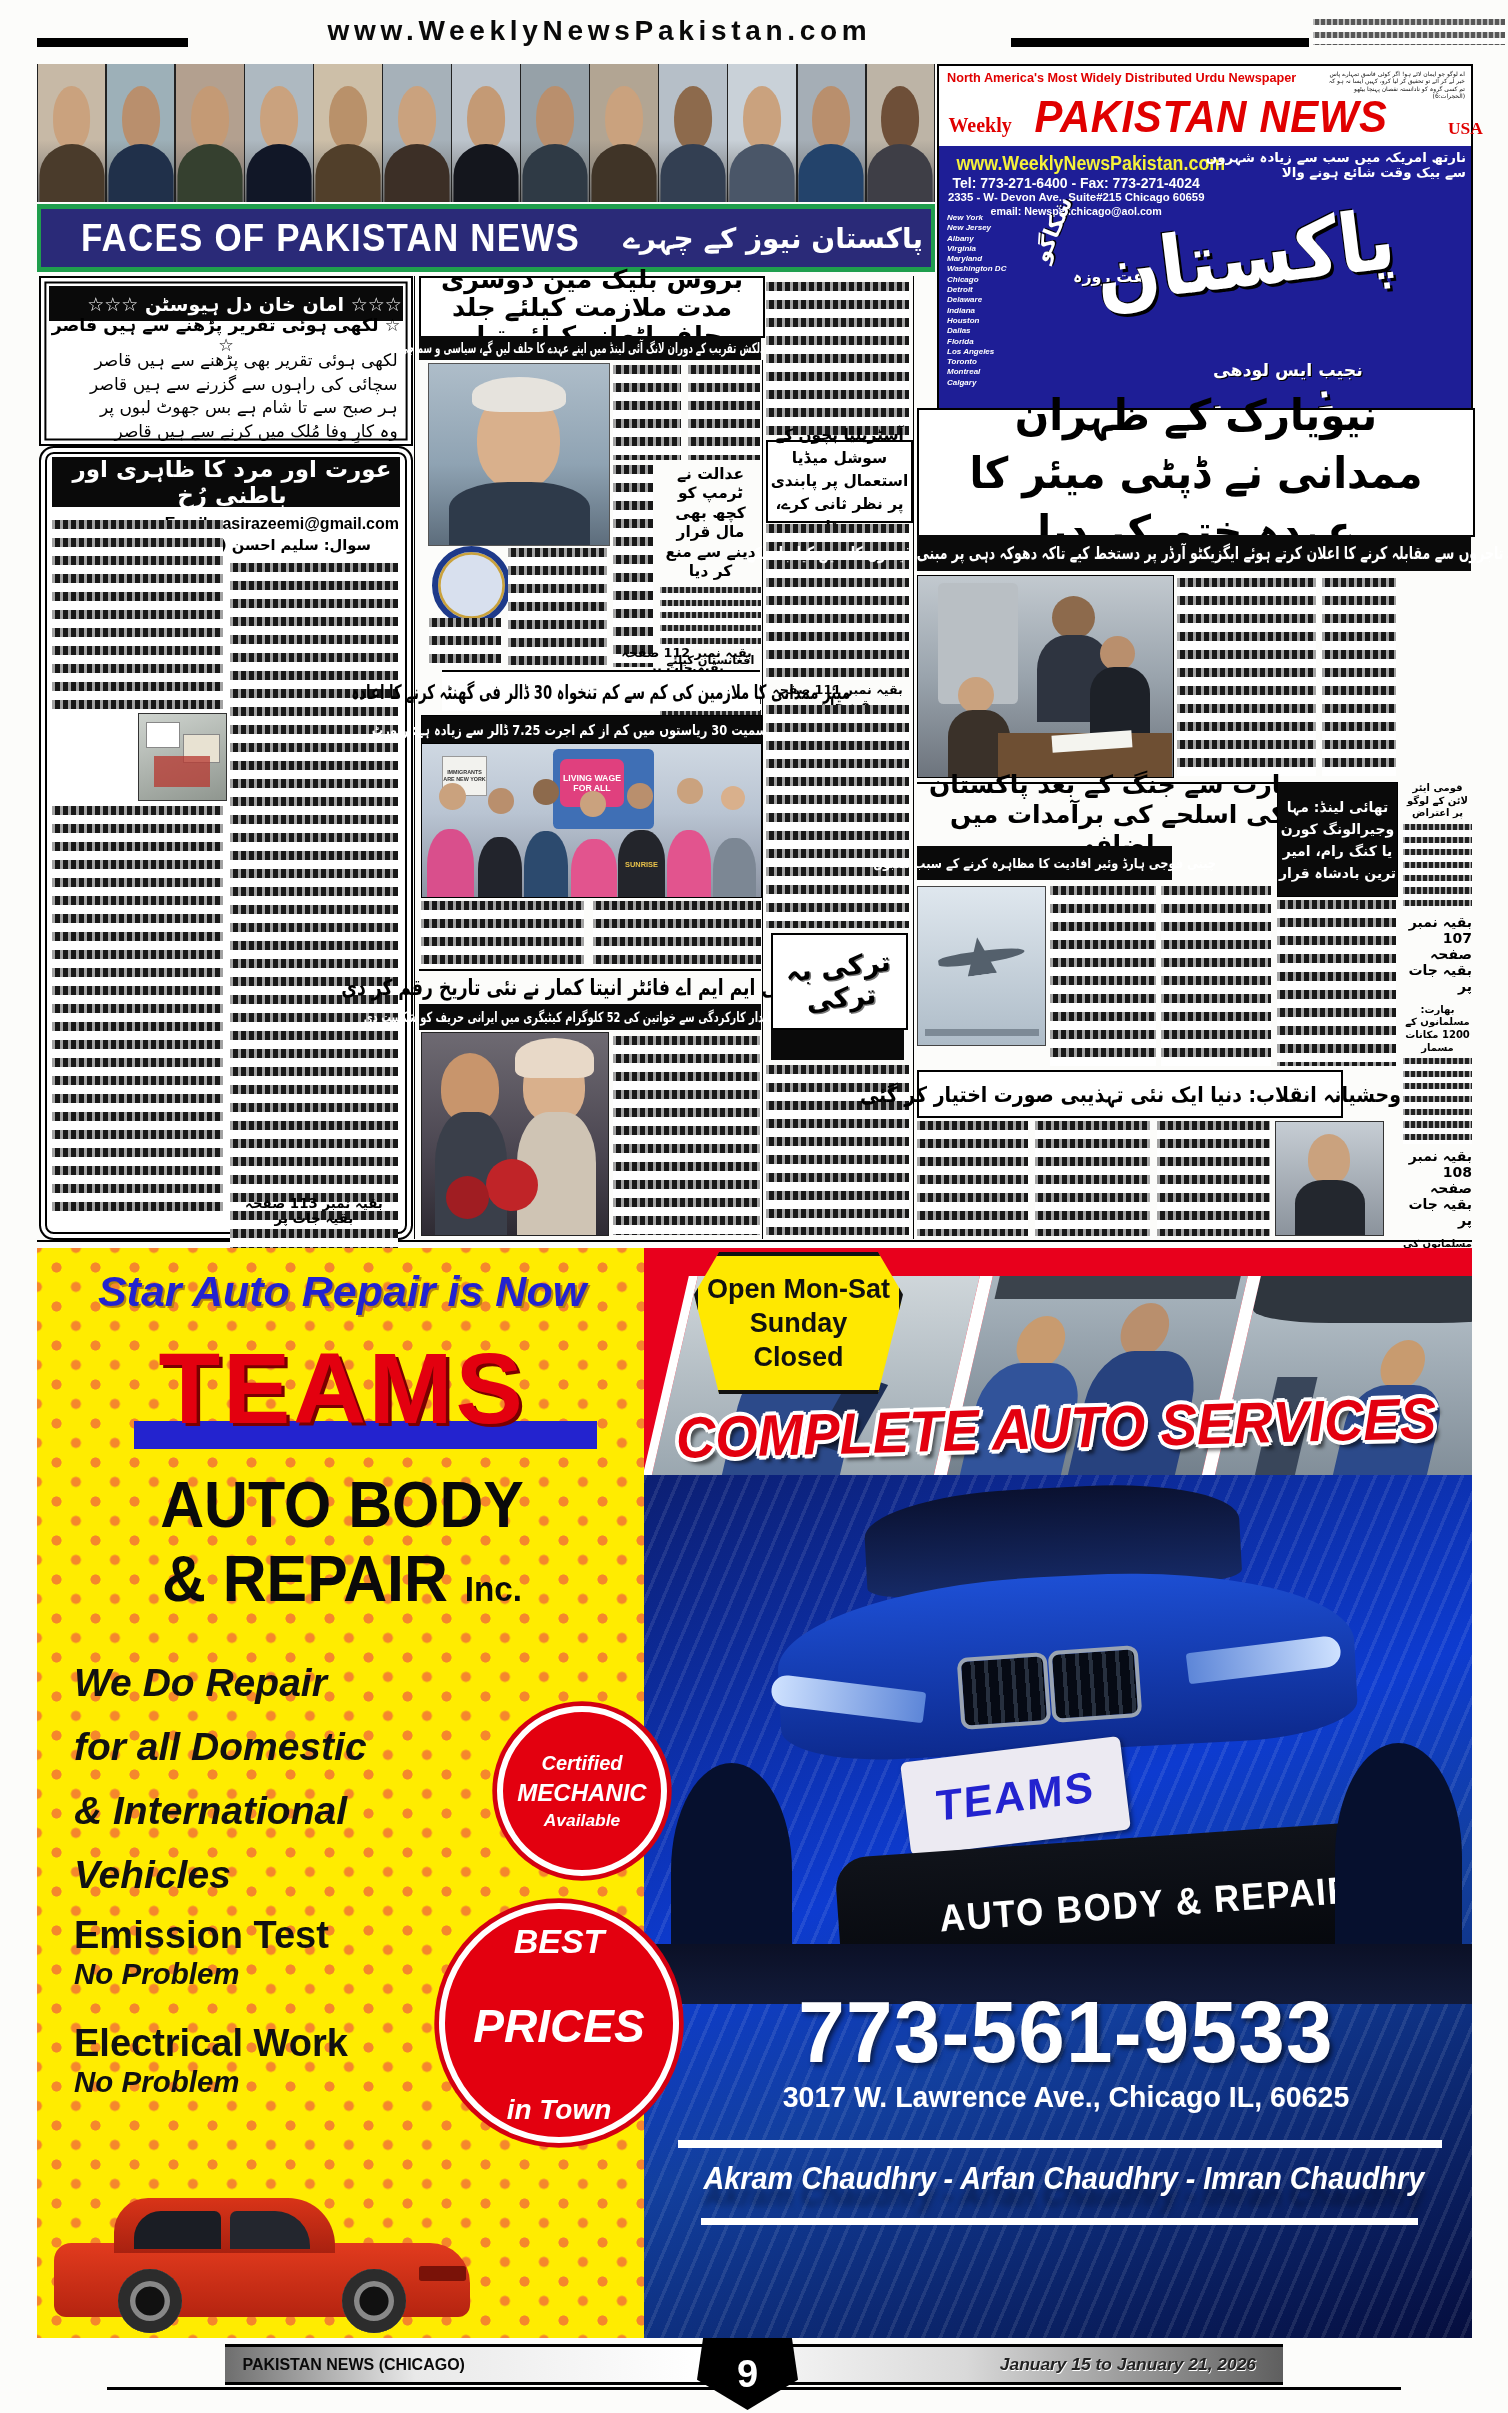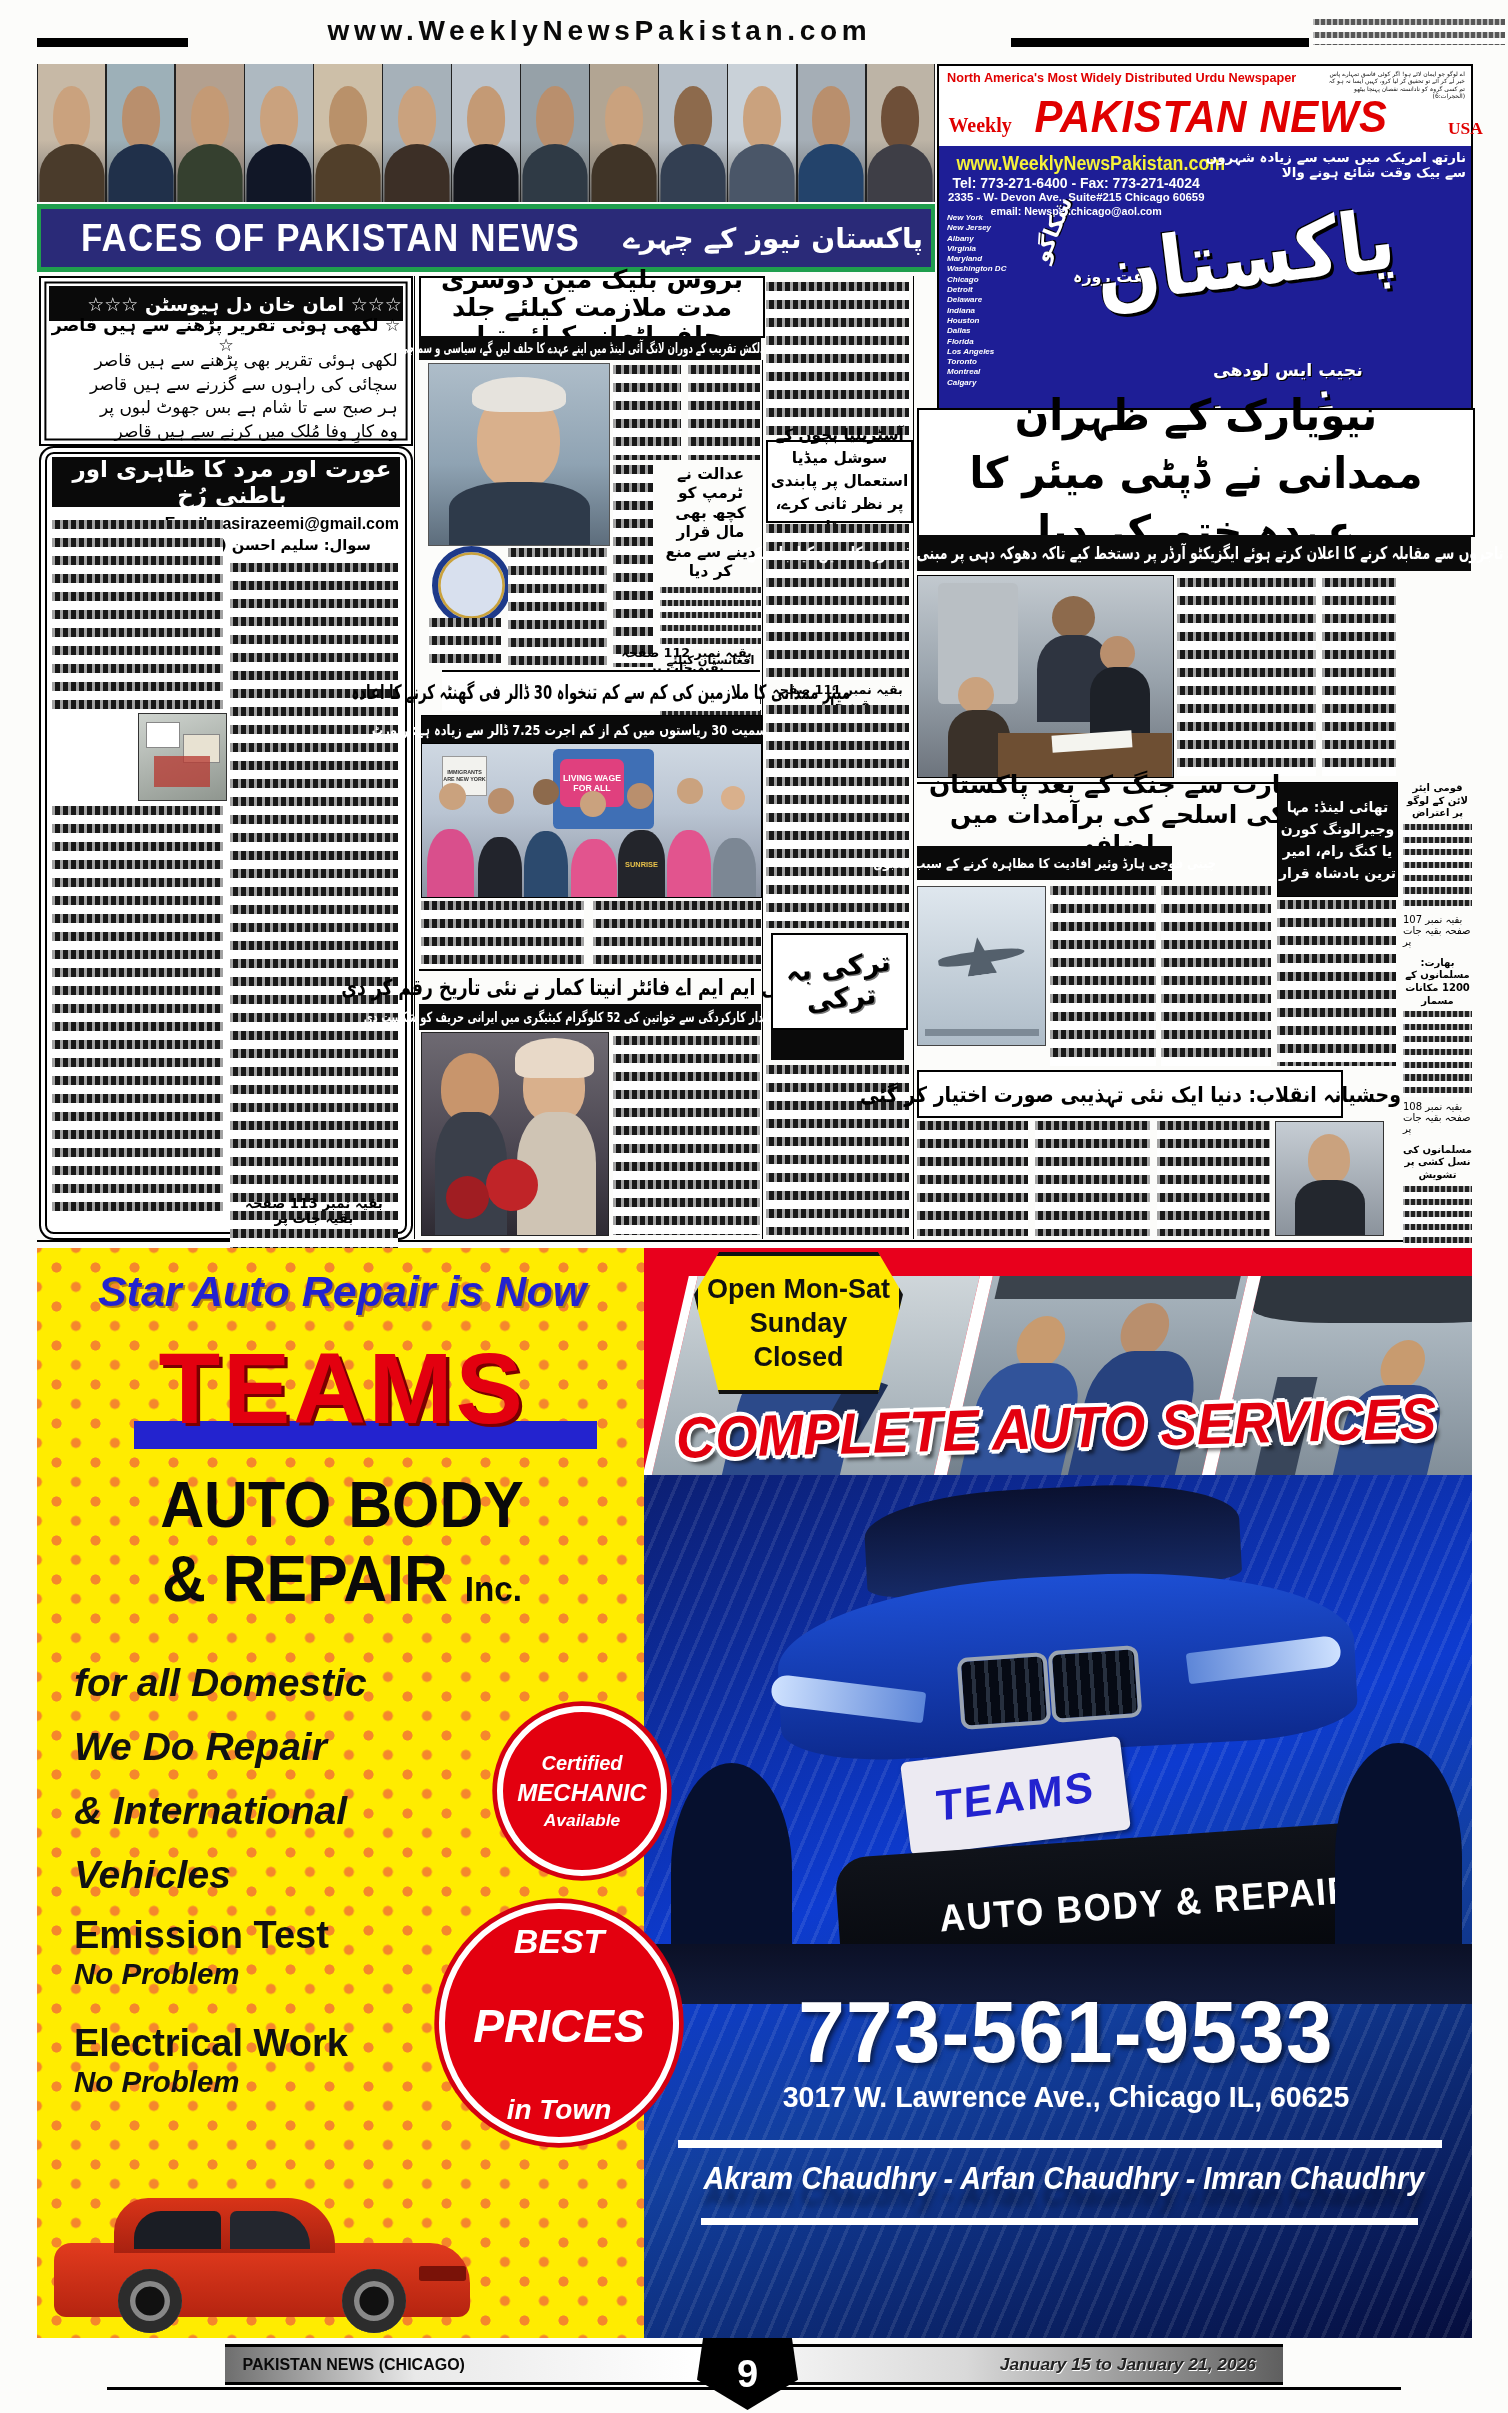--- a/index.html
+++ b/index.html
@@ -20,21 +20,21 @@
     repeating-linear-gradient(180deg, #181818 0 8.7px, #ffffff 8.7px 18px);}
   .sim.sm{background-image:
     repeating-linear-gradient(90deg, rgba(255,255,255,.6) 0 2px, rgba(255,255,255,0) 2px 6px),
     repeating-linear-gradient(180deg, #222 0 6px, #fff 6px 12.7px);}
   .photo{position:absolute;overflow:hidden;}
   .face{position:relative;flex:1;margin:0 0.7px;overflow:hidden;}
   .f-head{position:absolute;left:50%;top:16%;width:56%;height:46%;transform:translateX(-50%);border-radius:50% 50% 46% 46%;}
   .f-torso{position:absolute;left:50%;bottom:-4%;width:96%;height:46%;transform:translateX(-50%);border-radius:50% 50% 0 0;}
   .city{font-size:8px;line-height:10.3px;color:#fff;font-weight:bold;font-style:italic;}
   .railhead{font-size:10px;line-height:12.7px;font-weight:bold;text-align:center;}
-  .cont{font-size:10px;font-weight:normal;text-align:left;}
+  .cont{font-size:14px;font-weight:bold;text-align:right;}
   .dots{background-color:#ffec00;background-image:
     radial-gradient(circle,#f5872c 0 4.7px, rgba(0,0,0,0) 5.4px),
     radial-gradient(circle,#f5872c 0 4.7px, rgba(0,0,0,0) 5.4px);
     background-size:39px 39px;background-position:0 0,19.4px 19.4px;}
   .redcircle{border-radius:50%;background:#e3000f;border:6px solid #fff;box-shadow:0 0 0 4.7px #d40010;color:#fff;}
   .outline-w{text-shadow:-4px 0 #fff,4px 0 #fff,0 -4px #fff,0 4px #fff,-2.7px -2.7px #fff,2.7px 2.7px #fff,-2.7px 2.7px #fff,2.7px -2.7px #fff,5.4px 6.7px 4px rgba(0,0,0,.55);}
   .mechpanel{position:absolute;transform:skewX(-13deg);overflow:hidden;border-left:9.4px solid #fff;border-right:9.4px solid #fff;}
   .streaks{background-image:
     repeating-linear-gradient(113deg, rgba(255,255,255,.09) 0 3.4px, rgba(255,255,255,0) 3.4px 16px),
     linear-gradient(158deg,#0c1f72 0%,#0d3bd0 42%,#123f9e 60%,#050d3d 100%);}
@@ -338,22 +338,22 @@
 
   <div class="abs dots" style="left:37px;top:1248px;width:607px;height:1090px;"></div>
   <div class="abs b i" style="left:47px;top:1267px;width:590px;font-size:43px;color:#2323cf;text-align:center;text-shadow:2px 2px 0 #b8860b;">Star Auto Repair is Now</div>
   <div class="abs" style="left:134px;top:1421px;width:463px;height:28px;background:#2323cf;"></div>
   <div class="abs b" style="left:47px;top:1331px;width:590px;font-size:101px;color:#e3000f;text-align:center;letter-spacing:2.7px;text-shadow:3.4px 3.4px 0 #7a0000;">TEAMS</div>
   <div class="abs b" style="left:47px;top:1468px;width:590px;font-size:64px;color:#0a0a0a;text-align:center;transform:scaleX(.95);">AUTO BODY</div>
   <div class="abs b" style="left:47px;top:1542px;width:590px;font-size:64px;color:#0a0a0a;text-align:center;transform:scaleX(.95);">
     <span>&amp; REPAIR</span> <span style="font-size:35px;">Inc.</span>
   </div>
   <div class="abs" style="left:74px;top:1651px;width:469px;">
+      <div class="b i" style="font-size: 39px; line-height: 64px; color: rgb(17, 17, 17);">We Do Repair</div>
       <div class="b i" style="font-size: 39px; line-height: 64px; color: rgb(17, 17, 17);">for all Domestic</div>
-      <div class="b i" style="font-size: 39px; line-height: 64px; color: rgb(17, 17, 17);">We Do Repair</div>
       <div class="b i" style="font-size: 39px; line-height: 64px; color: rgb(17, 17, 17);">&amp; International</div>
       <div class="b i" style="font-size: 39px; line-height: 64px; color: rgb(17, 17, 17);">Vehicles</div>
     </div>
   <div class="abs" style="left:74px;top:1914px;width:469px;">
       <div style="margin-bottom: 31px;">
         <div class="b" style="font-size: 38px; color: rgb(17, 17, 17);">Emission Test</div>
         <div class="b i" style="font-size: 29.5px; color: rgb(17, 17, 17);">No Problem</div>
       </div>
       <div style="margin-bottom: 31px;">
         <div class="b" style="font-size: 38px; color: rgb(17, 17, 17);">Electrical Work</div>

